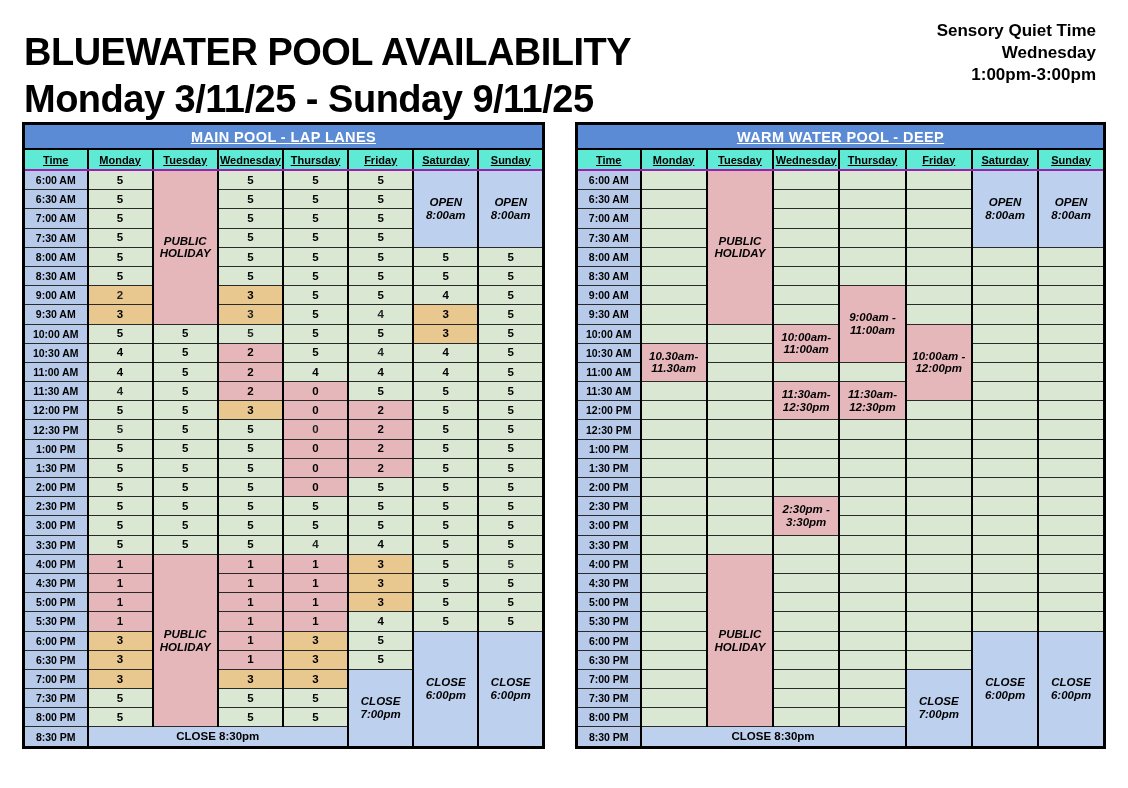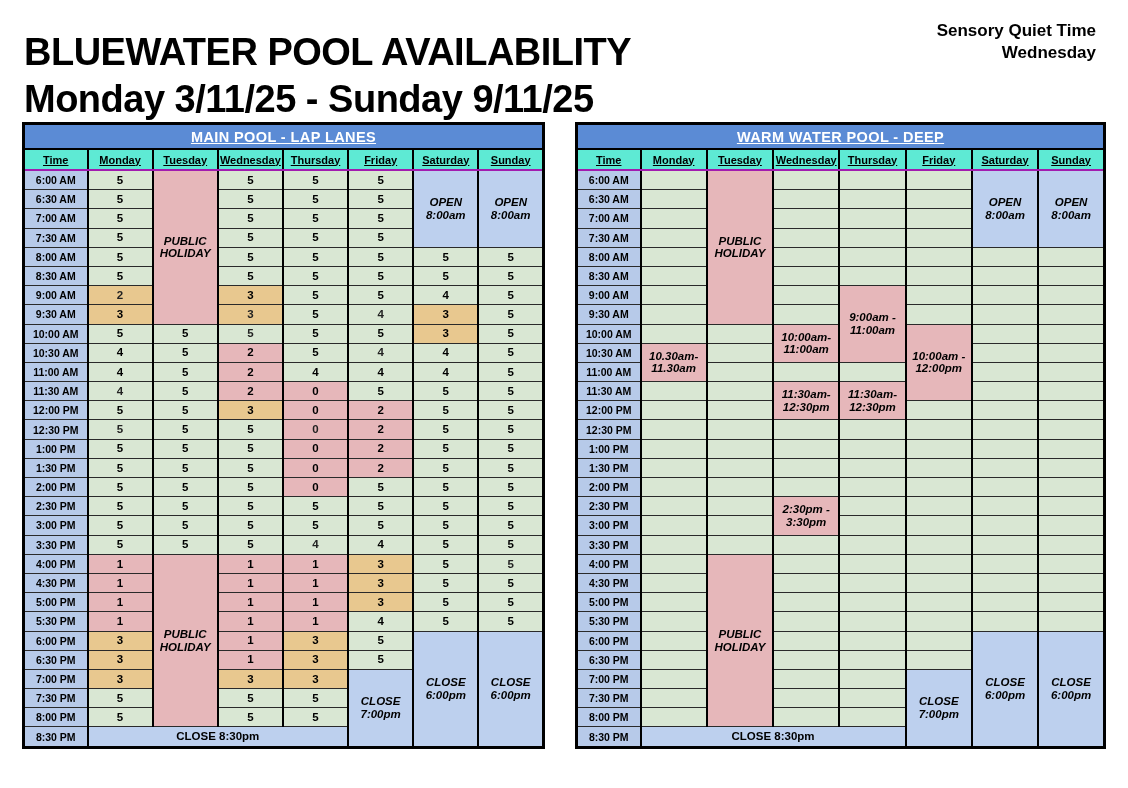--- a/index.html
+++ b/index.html
@@ -40,20 +40,21 @@
 <body>
 
 <div class="page">
   <h1 class="main-title">
     <span>BLUEWATER POOL AVAILABILITY</span><br>
     <span>Monday 3/11/25 - Sunday 9/11/25</span>
   </h1>
   <div class="sensory-note">
     <div>Sensory Quiet Time</div>
     <div>Wednesday</div>
+    <div>1:00pm-3:00pm</div>
   </div>
 
   <div class="tables-wrap">
     <div class="tbl-box" id="main-pool-box">
         <table class="pool-table">
           <colgroup>
             <col style="width: 64px;">
             <col>
             <col>
             <col>

